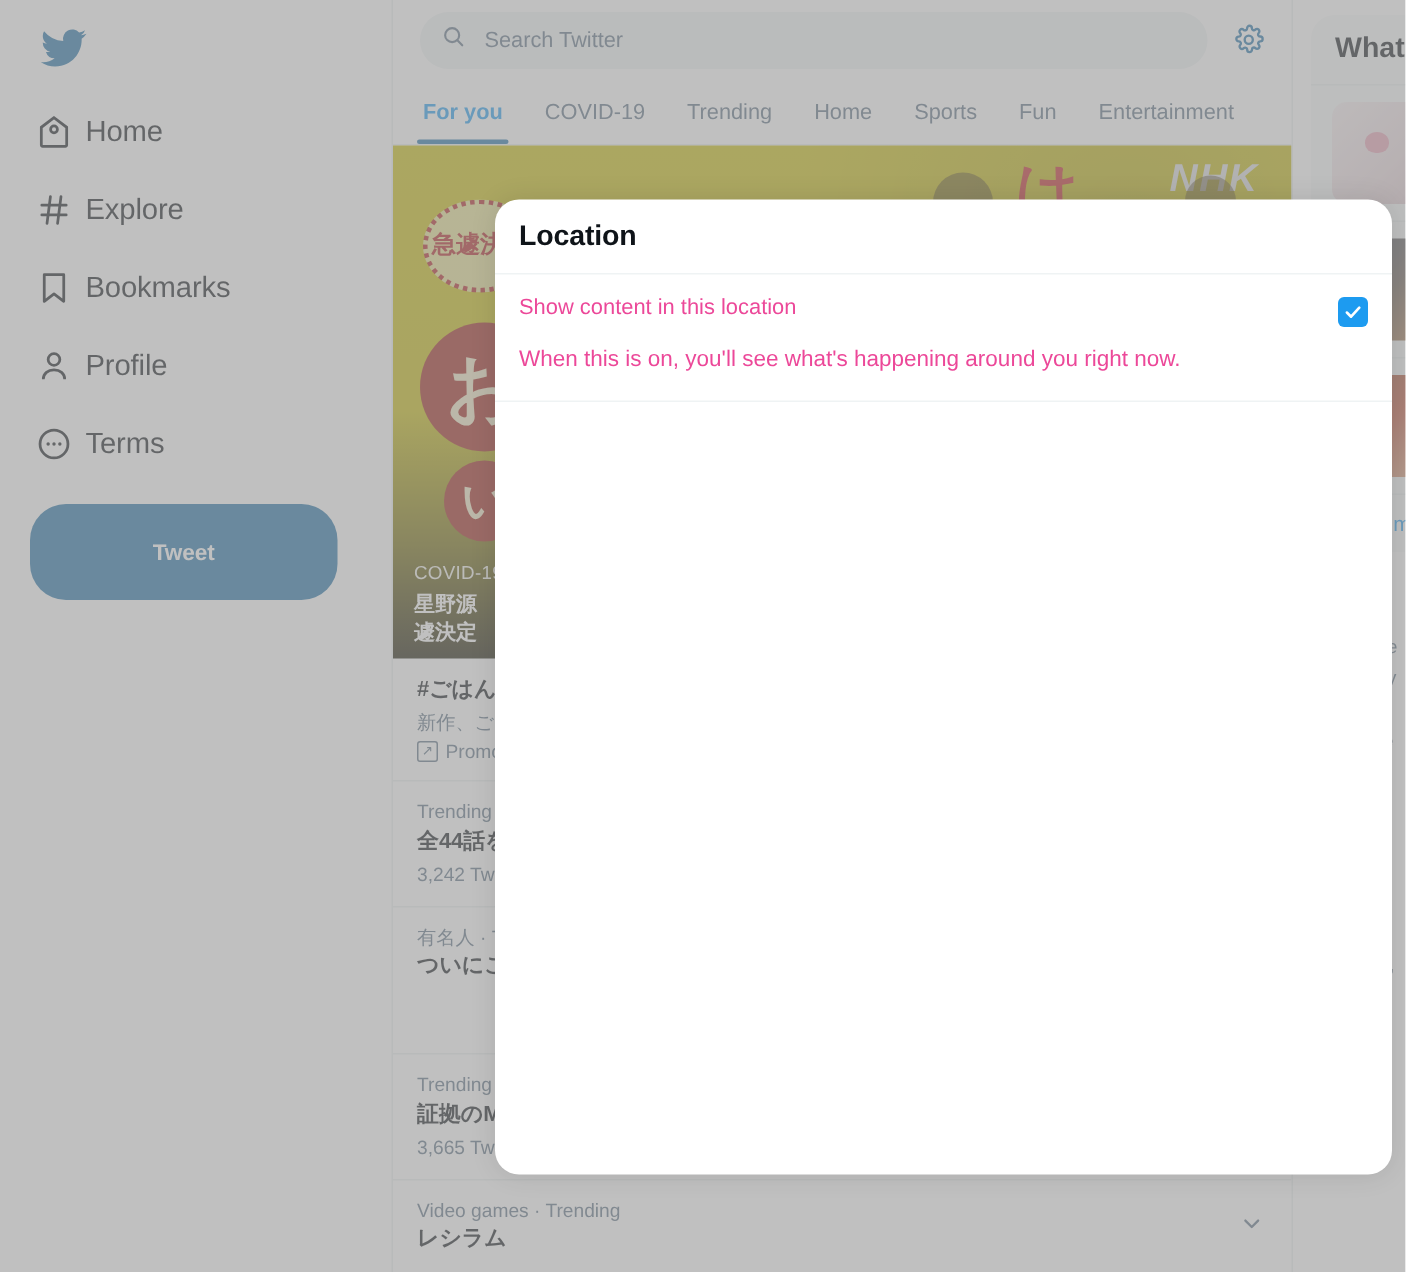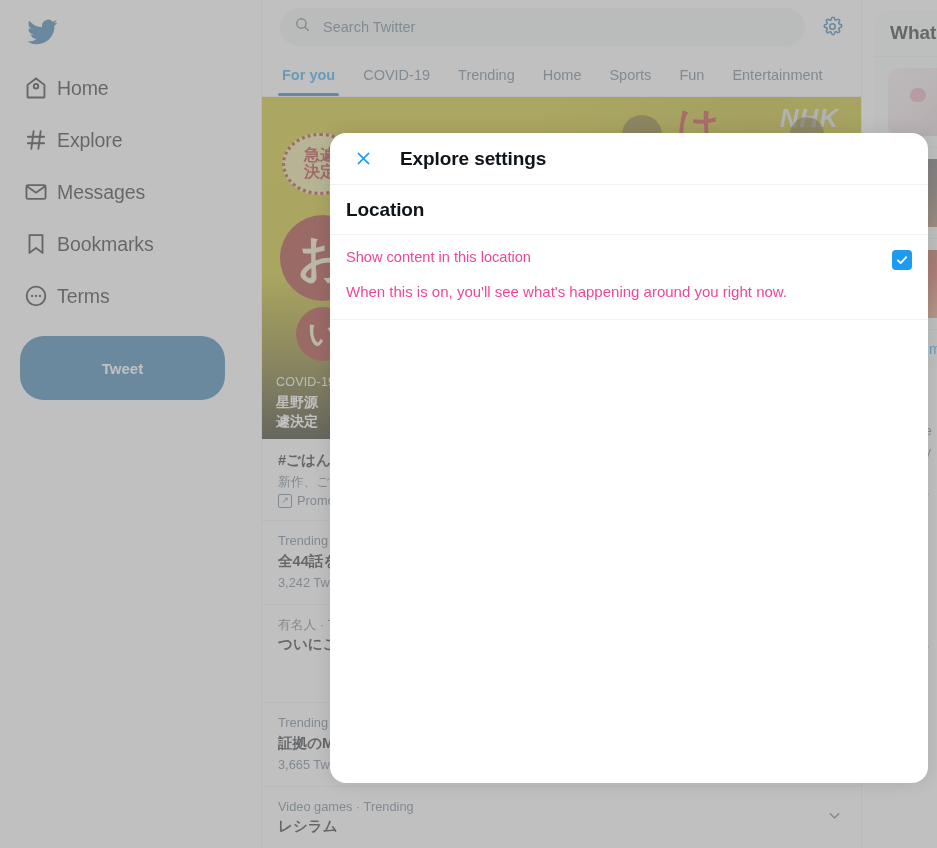--- a/index.html
+++ b/index.html
@@ -158,21 +158,21 @@
     color: #d9d9d9;
     letter-spacing: 1px;
   }
   .stamp {
     position: absolute;
     left: 20px; top: 36px;
     width: 76px; height: 62px;
     border: 3px dotted #b01b1b;
     border-radius: 50%;
     display: flex;
-    flex-direction: column;
+    flex-direction: row;
     align-items: center;
     justify-content: center;
     color: #b01b1b;
     font-size: 16px;
     font-weight: bold;
     line-height: 1.05;
     background: rgba(255,255,255,0.55);
   }
   .big-red {
     position: absolute;
@@ -444,40 +444,40 @@
       <div class="nav-item">
         <span class="nav-ico">
           <svg width="26" height="26" viewBox="0 0 24 24" fill="none" stroke="#0f1419" stroke-width="1.7" stroke-linecap="round">
             <path d="M4.5 9h15M4.5 15h15M9.8 3.8 7.7 20.2M16.3 3.8l-2.1 16.4"></path>
           </svg>
         </span>
         <span class="nav-label">Explore</span>
       </div>
 
 
-      <div class="nav-item">
-        <span class="nav-ico">
-          <svg width="26" height="26" viewBox="0 0 24 24" fill="none" stroke="#0f1419" stroke-width="1.7">
-            <rect x="3.2" y="5.6" width="17.6" height="12.8" rx="1.4"></rect>
-            <path d="m3.6 6.6 8.4 6 8.4-6"></path>
-          </svg>
-        </span>
-        <span class="nav-label">Messages</span>
-      </div>
 
       <div class="nav-item">
         <span class="nav-ico">
           <svg width="26" height="26" viewBox="0 0 24 24" fill="none" stroke="#0f1419" stroke-width="1.7" stroke-linejoin="round">
             <path d="M6 3.8h12v16.4L12 15.6l-6 4.6V3.8z"></path>
           </svg>
         </span>
         <span class="nav-label">Bookmarks</span>
       </div>
 
 
+      <div class="nav-item">
+        <span class="nav-ico">
+          <svg width="26" height="26" viewBox="0 0 24 24" fill="none" stroke="#0f1419" stroke-width="1.7">
+            <circle cx="12" cy="8" r="3.6"></circle>
+            <path d="M5.4 20.2c0-3.6 2.95-5.8 6.6-5.8s6.6 2.2 6.6 5.8"></path>
+          </svg>
+        </span>
+        <span class="nav-label">Profile</span>
+      </div>
 
       <div class="nav-item">
         <span class="nav-ico">
           <svg width="26" height="26" viewBox="0 0 24 24" fill="none" stroke="#0f1419" stroke-width="1.7">
             <circle cx="12" cy="12" r="8.6"></circle>
             <circle cx="8.4" cy="12" r="1.05" fill="#0f1419" stroke="none"></circle>
             <circle cx="12" cy="12" r="1.05" fill="#0f1419" stroke="none"></circle>
             <circle cx="15.6" cy="12" r="1.05" fill="#0f1419" stroke="none"></circle>
           </svg>
         </span>
@@ -595,28 +595,20 @@
       </div>
       <div class="rb-foot">Terms of Service   Privacy Policy
 Cookie Policy   Ads info   More · © 2021 Twitter, Inc.</div>
     </aside>
   </div>
 
   <div class="dim-flat"></div>
 
   <div class="modal" role="dialog">
 
-    <div class="modal-head">
-      <button class="close-btn">
-        <svg width="19" height="19" viewBox="0 0 24 24" fill="none" stroke="#1d9bf0" stroke-width="2" stroke-linecap="round">
-          <path d="M5.5 5.5 18.5 18.5M18.5 5.5 5.5 18.5"></path>
-        </svg>
-      </button>
-      <div class="modal-title">Explore settings</div>
-    </div>
 
     <div class="section-head">Location</div>
 
     <div class="setting-row">
       <div class="setting-texts">
         <div class="setting-label">Show content in this location</div>
         <div class="setting-desc">When this is on, you'll see what's happening around you right now.</div>
       </div>
       <div class="checkbox">
         <svg width="14" height="14" viewBox="0 0 24 24" fill="none" stroke="#ffffff" stroke-width="3" stroke-linecap="round" stroke-linejoin="round">

